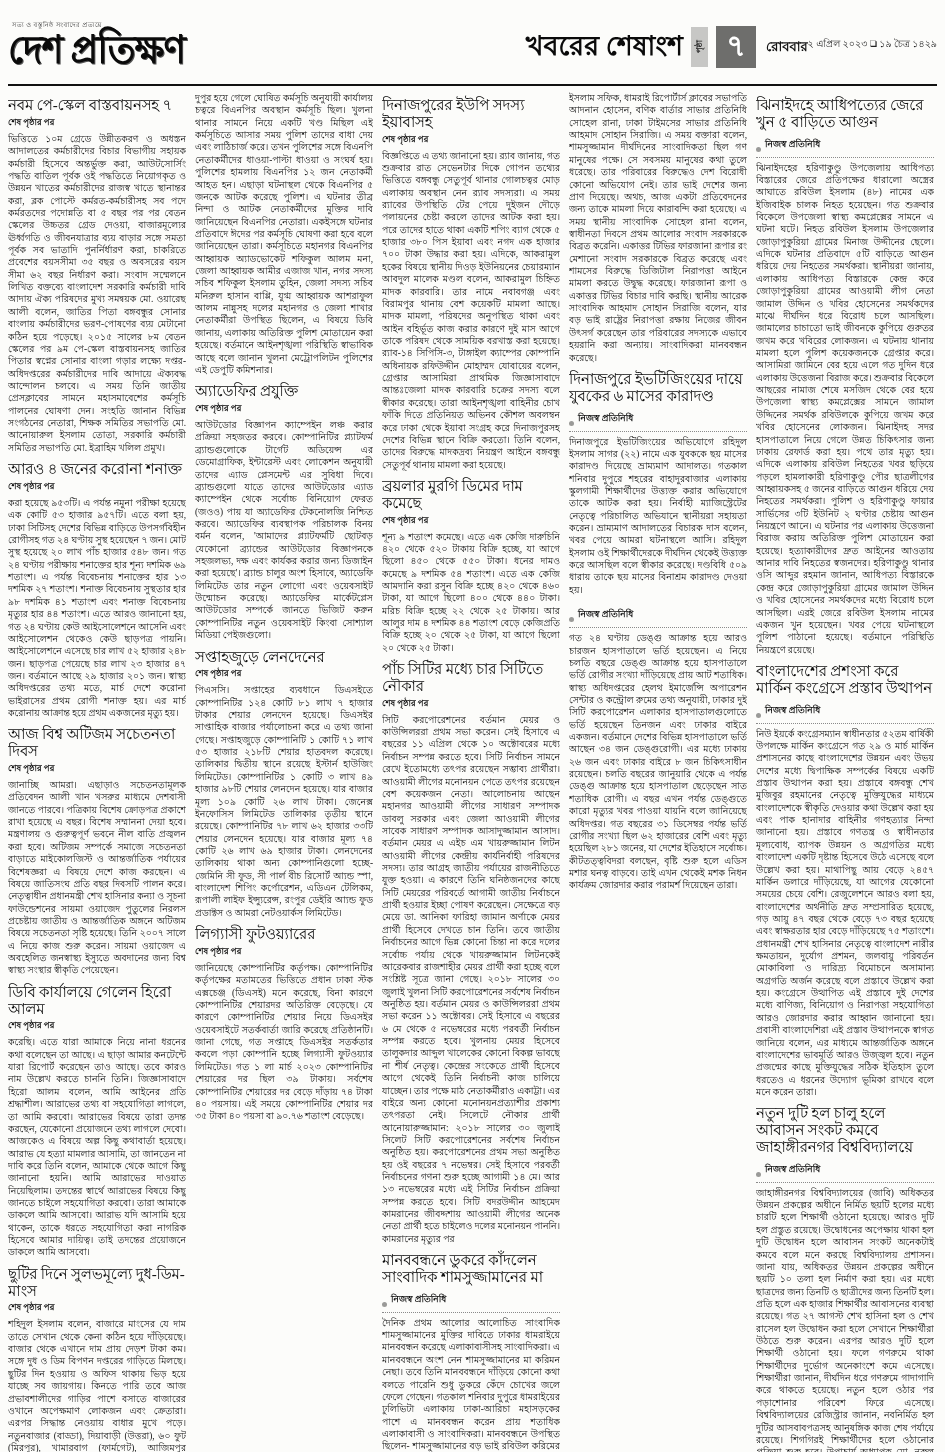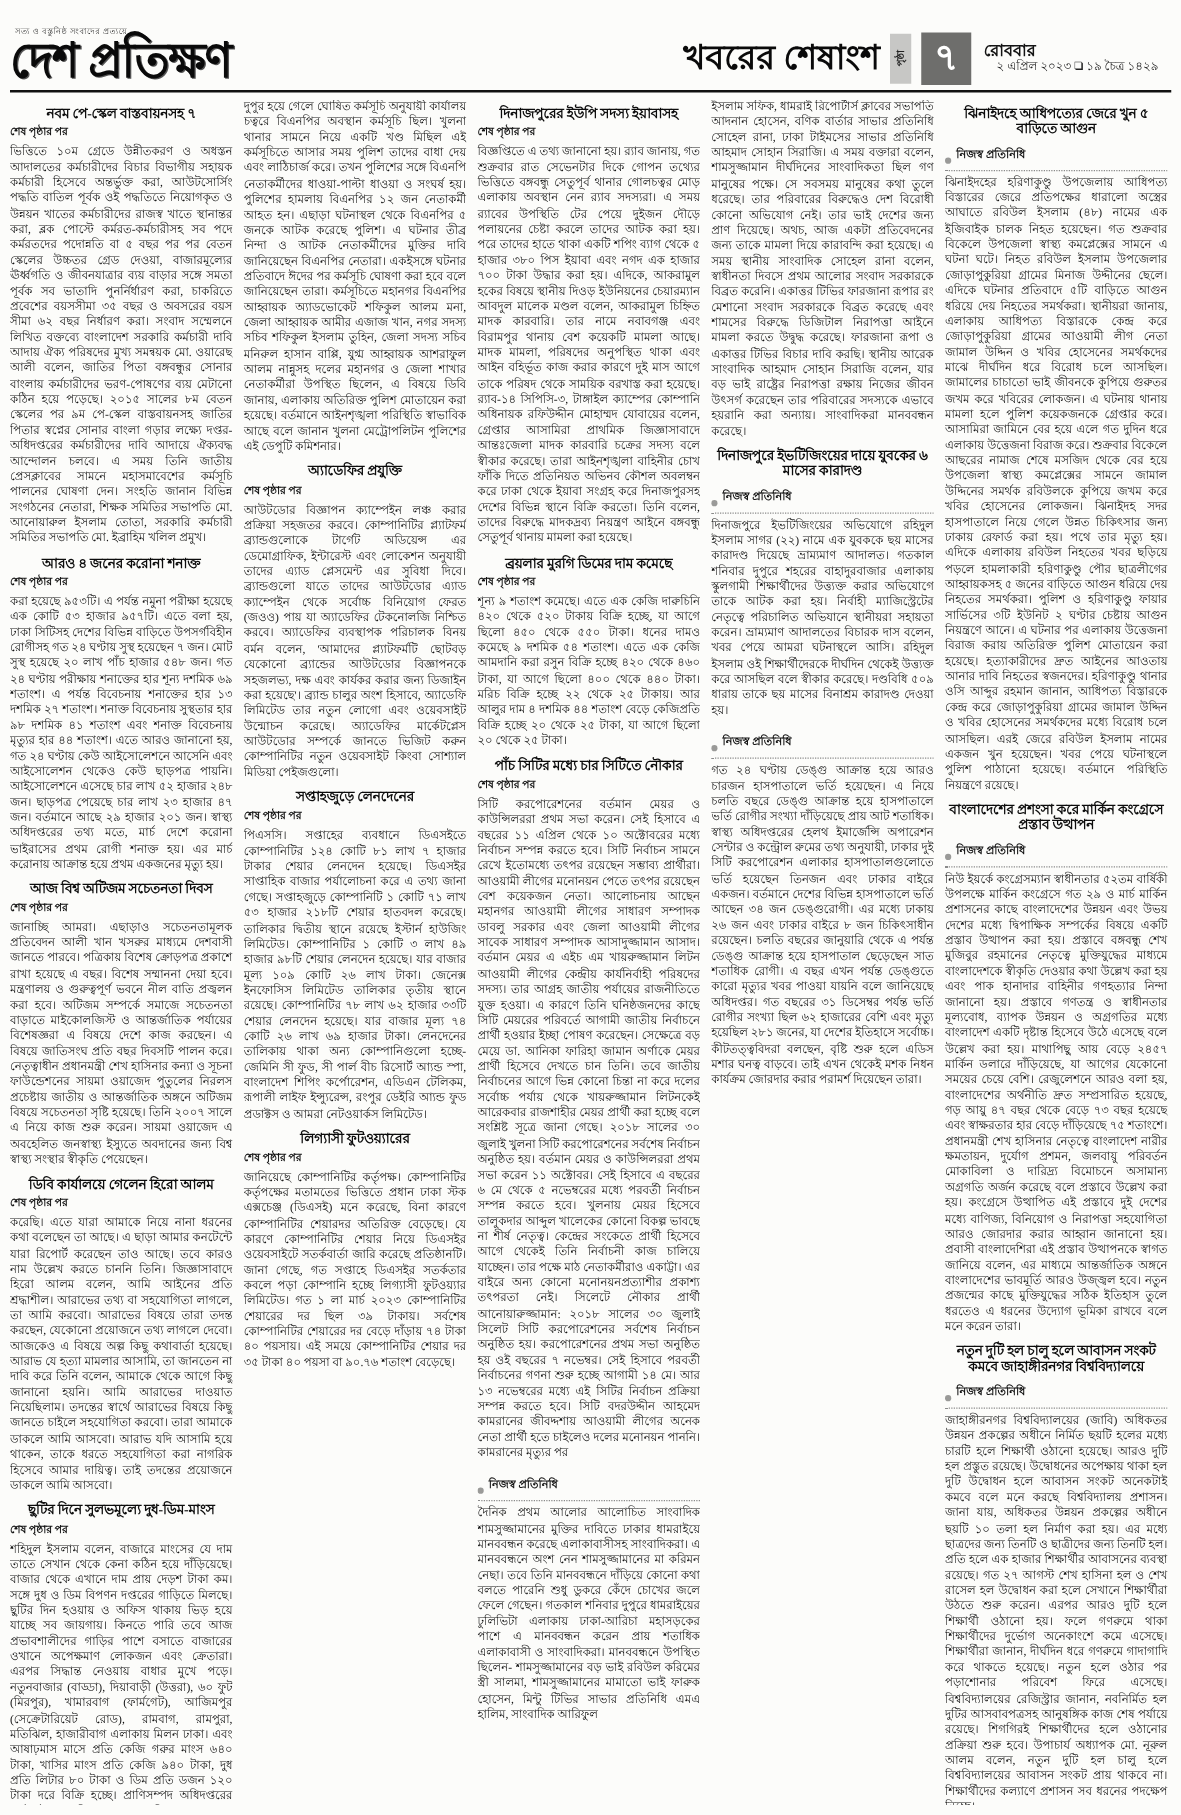--- a/index.html
+++ b/index.html
@@ -1,37 +1,37 @@
 <!DOCTYPE html>
 <html lang="bn"><head>
 <meta charset="utf-8">
 <style>
   html,body{margin:0;padding:0;background:#e8e8e6;}
   #page{position:relative;width:945px;height:1452px;margin:0 auto;background:#fcfcfa;color:#141414;
         font-family:"Liberation Serif", "DejaVu Serif", serif;overflow:hidden;box-sizing:border-box;padding:6px 8px 4px;}
   
-  #header{display:flex;justify-content:space-between;align-items:flex-end;height:62px;border-bottom:2.5px solid #111;padding-bottom:4px;}
+  #header{display:flex;justify-content:space-between;align-items:flex-end;height:62px;border-bottom:2.5px solid #111;padding-bottom:16px;}
   #masthead{display:flex;flex-direction:column;}
   #tagline{font-size:6.5px;color:#333;letter-spacing:.5px;margin-left:4px;}
   #logo{font-size:37px;font-weight:900;line-height:1;letter-spacing:-1px;color:#0a0a0a;
         text-shadow:1px 1px 0 #555;transform:scaleY(1.05);}
   #header-right{display:flex;align-items:center;gap:8px;}
   #section-title{font-size:27px;font-weight:800;color:#0a0a0a;line-height:1;padding-bottom:2px;margin-left:29px;}
   #page-label-box{background:#c7c7c5;color:#222;font-size:8px;font-weight:700;
         writing-mode:vertical-rl;transform:rotate(180deg);padding:3px 2px;height:34px;display:flex;align-items:center;justify-content:center;}
   #page-number-box{background:#6e6e6c;color:#fff;font-size:30px;font-weight:700;width:40px;height:42px;
         display:flex;align-items:center;justify-content:center;}
-  #dateblock{display:flex;flex-direction:column;justify-content:center;line-height:1.25;padding-left:2px;min-width:150px;}
+  #dateblock{display:flex;justify-content:center;line-height:1.25;padding-left:2px;min-width:150px;}
   #day{font-size:13px;font-weight:800;}
   #date{font-size:9.5px;color:#222;text-align:center;}
   
   #cols{display:flex;gap:9px;margin-top:6px;height:1364px;overflow:hidden;}
   .col{width:178px;flex:0 0 178px;overflow:hidden;}
   .article{margin-bottom:2px;}
-  .headline{font-weight:700;font-size:11px;line-height:1.12;text-align:center;margin:5px 0 2px;color:#0c0c0c;
+  .headline{font-weight:400;font-size:15px;line-height:1.12;text-align:left;margin:5px 0 2px;color:#0c0c0c;
             letter-spacing:-0.2px;}
   .cont{font-size:8.5px;font-weight:700;text-align:left;margin:0 0 3px;}
   .byline{display:flex;align-items:flex-end;gap:4px;font-size:9px;font-weight:800;
           border-bottom:1px dotted #8a8a8a;padding:4px 0 5px;margin-bottom:4px;}
   .bullet{width:5px;height:5px;border-radius:50%;background:#9a9a98;flex:0 0 auto;}
   .body{font-size:9.3px;line-height:1.33;text-align:justify;margin:0 0 7px;word-break:break-word;}
 </style>
 </head>
 <body>
 
@@ -111,20 +111,21 @@
           <div class="headline">ব্রয়লার মুরগি ডিমের দাম কমেছে</div>
           <div class="cont">শেষ পৃষ্ঠার পর</div>
           <p class="body">শূন্য ৯ শতাংশ কমেছে। এতে এক কেজি দারুচিনি ৪২০ থেকে ৫২০ টাকায় বিক্রি হচ্ছে, যা আগে ছিলো ৪৫০ থেকে ৫৫০ টাকা। ধনের দামও কমেছে ৯ দশমিক ৫৪ শতাংশ। এতে এক কেজি আমদানি করা রসুন বিক্রি হচ্ছে ৪২০ থেকে ৪৬০ টাকা, যা আগে ছিলো ৪০০ থেকে ৪৪০ টাকা। মরিচ বিক্রি হচ্ছে ২২ থেকে ২৫ টাকায়। আর আলুর দাম ৪ দশমিক ৪৪ শতাংশ বেড়ে কেজিপ্রতি বিক্রি হচ্ছে ২০ থেকে ২৫ টাকা, যা আগে ছিলো ২০ থেকে ২৫ টাকা।</p>
         </div>
         <div class="article">
           <div class="headline">পাঁচ সিটির মধ্যে চার সিটিতে নৌকার</div>
           <div class="cont">শেষ পৃষ্ঠার পর</div>
           <p class="body">সিটি করপোরেশনের বর্তমান মেয়র ও কাউন্সিলররা প্রথম সভা করেন। সেই হিসাবে এ বছরের ১১ এপ্রিল থেকে ১০ অক্টোবরের মধ্যে নির্বাচন সম্পন্ন করতে হবে। সিটি নির্বাচন সামনে রেখে ইতোমধ্যে তৎপর রয়েছেন সম্ভাব্য প্রার্থীরা। আওয়ামী লীগের মনোনয়ন পেতে তৎপর রয়েছেন বেশ কয়েকজন নেতা। আলোচনায় আছেন মহানগর আওয়ামী লীগের সাধারণ সম্পাদক ডাবলু সরকার এবং জেলা আওয়ামী লীগের সাবেক সাধারণ সম্পাদক আসাদুজ্জামান আসাদ। বর্তমান মেয়র এ এইচ এম খায়রুজ্জামান লিটন আওয়ামী লীগের কেন্দ্রীয় কার্যনির্বাহী পরিষদের সদস্য। তার আগ্রহ জাতীয় পর্যায়ের রাজনীতিতে যুক্ত হওয়া। এ কারণে তিনি ঘনিষ্ঠজনদের কাছে সিটি মেয়রের পরিবর্তে আগামী জাতীয় নির্বাচনে প্রার্থী হওয়ার ইচ্ছা পোষণ করেছেন। সেক্ষেত্রে বড় মেয়ে ডা. আনিকা ফারিহা জামান অর্ণাকে মেয়র প্রার্থী হিসেবে দেখতে চান তিনি। তবে জাতীয় নির্বাচনের আগে ভিন্ন কোনো চিন্তা না করে দলের সর্বোচ্চ পর্যায় থেকে খায়রুজ্জামান লিটনকেই আরেকবার রাজশাহীর মেয়র প্রার্থী করা হচ্ছে বলে সংশ্লিষ্ট সূত্রে জানা গেছে। ২০১৮ সালের ৩০ জুলাই খুলনা সিটি করপোরেশনের সর্বশেষ নির্বাচন অনুষ্ঠিত হয়। বর্তমান মেয়র ও কাউন্সিলররা প্রথম সভা করেন ১১ অক্টোবর। সেই হিসাবে এ বছরের ৬ মে থেকে ৫ নভেম্বরের মধ্যে পরবর্তী নির্বাচন সম্পন্ন করতে হবে। খুলনায় মেয়র হিসেবে তালুকদার আব্দুল খালেকের কোনো বিকল্প ভাবছে না শীর্ষ নেতৃত্ব। কেন্দ্রের সংকেতে প্রার্থী হিসেবে আগে থেকেই তিনি নির্বাচনী কাজ চালিয়ে যাচ্ছেন। তার পক্ষে মাঠ নেতাকর্মীরাও একাট্টা। এর বাইরে অন্য কোনো মনোনয়নপ্রত্যাশীর প্রকাশ্য তৎপরতা নেই। সিলেটে নৌকার প্রার্থী আনোয়ারুজ্জামান: ২০১৮ সালের ৩০ জুলাই সিলেট সিটি করপোরেশনের সর্বশেষ নির্বাচন অনুষ্ঠিত হয়। করপোরেশনের প্রথম সভা অনুষ্ঠিত হয় ওই বছরের ৭ নভেম্বর। সেই হিসাবে পরবর্তী নির্বাচনের গণনা শুরু হচ্ছে আগামী ১৪ মে। আর ১৩ নভেম্বরের মধ্যে এই সিটির নির্বাচন প্রক্রিয়া সম্পন্ন করতে হবে। সিটি বদরউদ্দীন আহমেদ কামরানের জীবদ্দশায় আওয়ামী লীগের অনেক নেতা প্রার্থী হতে চাইলেও দলের মনোনয়ন পাননি। কামরানের মৃত্যুর পর</p>
         </div>
         <div class="article">
+          <div class="headline">মানববন্ধনে ডুকরে কাঁদলেন সাংবাদিক শামসুজ্জামানের মা</div>
           <div class="byline">
             <span class="bullet"></span>
             <span>নিজস্ব প্রতিনিধি</span>
           </div>
           <p class="body">দৈনিক প্রথম আলোর আলোচিত সাংবাদিক শামসুজ্জামানের মুক্তির দাবিতে ঢাকার ধামরাইয়ে মানববন্ধন করেছে এলাকাবাসীসহ সাংবাদিকরা। এ মানববন্ধনে অংশ নেন শামসুজ্জামানের মা করিমন নেছা। তবে তিনি মানববন্ধনে দাঁড়িয়ে কোনো কথা বলতে পারেনি শুধু ডুকরে কেঁদে চোখের জলে ফেলে গেছেন। গতকাল শনিবার দুপুরে ধামরাইয়ের ঢুলিভিটা এলাকায় ঢাকা-আরিচা মহাসড়কের পাশে এ মানববন্ধন করেন প্রায় শতাধিক এলাকাবাসী ও সাংবাদিকরা। মানববন্ধনে উপস্থিত ছিলেন- শামসুজ্জামানের বড় ভাই রবিউল করিমের স্ত্রী সালমা, শামসুজ্জামানের মামাতো ভাই ফারুক হোসেন, মিন্টু টিভির সাভার প্রতিনিধি এমএ হালিম, সাংবাদিক আরিফুল</p>
         </div>
       </div>
       <div class="col">
         <div class="article">
           <p class="body">ইসলাম সফিক, ধামরাই রিপোর্টার্স ক্লাবের সভাপতি আদনান হোসেন, বণিক বার্তার সাভার প্রতিনিধি সোহেল রানা, ঢাকা টাইমসের সাভার প্রতিনিধি আহমাদ সোহান সিরাজি। এ সময় বক্তারা বলেন, শামসুজ্জামান দীর্ঘদিনের সাংবাদিকতা ছিল গণ মানুষের পক্ষে। সে সবসময় মানুষের কথা তুলে ধরেছে। তার পরিবারের বিরুদ্ধেও দেশ বিরোধী কোনো অভিযোগ নেই। তার ভাই দেশের জন্য প্রাণ দিয়েছে। অথচ, আজ একটা প্রতিবেদনের জন্য তাকে মামলা দিয়ে কারাবন্দি করা হয়েছে। এ সময় স্থানীয় সাংবাদিক সোহেল রানা বলেন, স্বাধীনতা দিবসে প্রথম আলোর সংবাদ সরকারকে বিব্রত করেনি। একাত্তর টিভির ফারজানা রূপার রং মেশানো সংবাদ সরকারকে বিব্রত করেছে এবং শামসের বিরুদ্ধে ডিজিটাল নিরাপত্তা আইনে মামলা করতে উদ্বুদ্ধ করেছে। ফারজানা রূপা ও একাত্তর টিভির বিচার দাবি করছি। স্থানীয় আরেক সাংবাদিক আহমাদ সোহান সিরাজি বলেন, যার বড় ভাই রাষ্ট্রের নিরাপত্তা রক্ষায় নিজের জীবন উৎসর্গ করেছেন তার পরিবারের সদস্যকে এভাবে হয়রানি করা অন্যায়। সাংবাদিকরা মানববন্ধন করেছে।</p>

